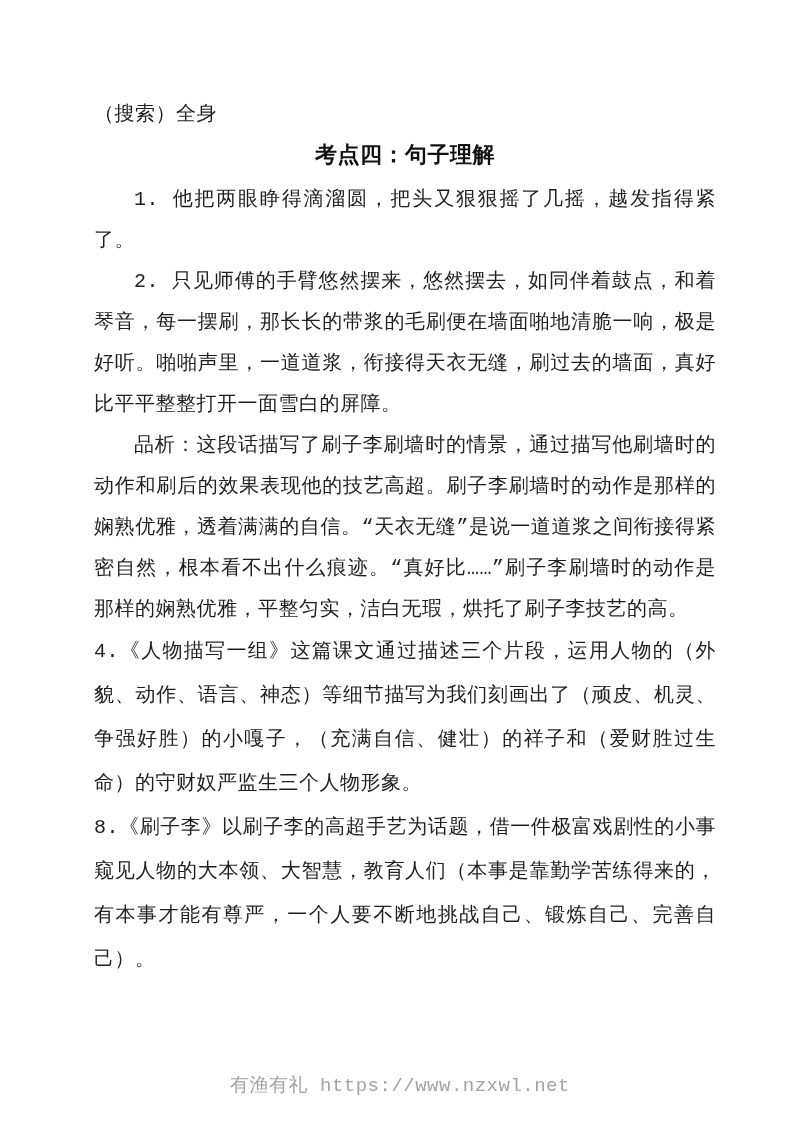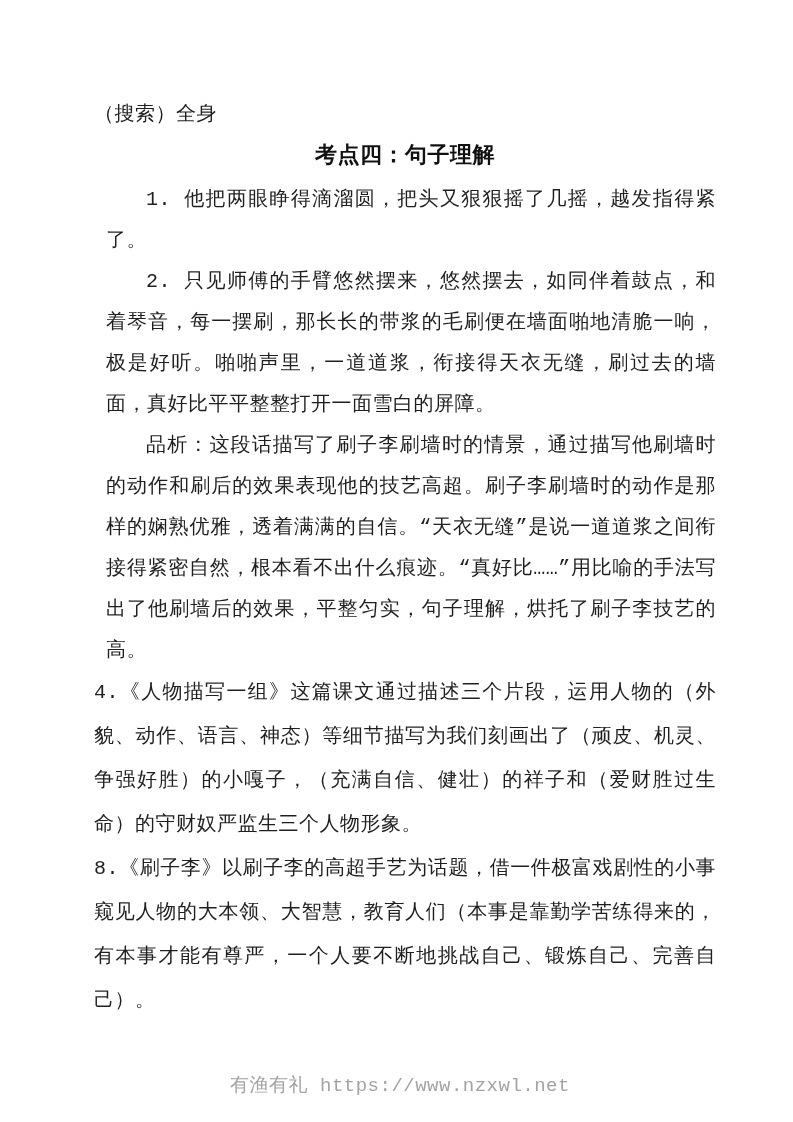--- a/index.html
+++ b/index.html
@@ -27,21 +27,20 @@
     margin: 0;
     font-size: 20px;
     line-height: 41px;
     text-align: justify;
     letter-spacing: 0.5px;
     font-weight: 400;
     color: #1f1f1f;
   }
   .para.indent {
     text-indent: 2em;
-    margin-left: 12px;
   }
   .para.wide {
     line-height: 44px;
   }
   .heading {
     margin: 0;
     font-size: 22px;
     line-height: 44px;
     font-weight: 700;
     color: #111111;
@@ -67,21 +66,21 @@
 
     <p class="para">（搜索）全身</p>
 
     <h2 class="heading">考点四：句子理解</h2>
 
     <p class="para indent">1. 他把两眼睁得滴溜圆，把头又狠狠摇了几摇，越发指得紧了。</p>
 
 
     <p class="para indent">2. 只见师傅的手臂悠然摆来，悠然摆去，如同伴着鼓点，和着琴音，每一摆刷，那长长的带浆的毛刷便在墙面啪地清脆一响，极是好听。啪啪声里，一道道浆，衔接得天衣无缝，刷过去的墙面，真好比平平整整打开一面雪白的屏障。</p>
 
-    <p class="para indent">品析：这段话描写了刷子李刷墙时的情景，通过描写他刷墙时的动作和刷后的效果表现他的技艺高超。刷子李刷墙时的动作是那样的娴熟优雅，透着满满的自信。“天衣无缝”是说一道道浆之间衔接得紧密自然，根本看不出什么痕迹。“真好比……”用比喻的手法写出了他刷墙后的效果，平整匀实，句子理解，烘托了刷子李技艺的高。</p>
+    <p class="para indent">品析：这段话描写了刷子李刷墙时的情景，通过描写他刷墙时的动作和刷后的效果表现他的技艺高超。刷子李刷墙时的动作是那样的娴熟优雅，透着满满的自信。“天衣无缝”是说一道道浆之间衔接得紧密自然，根本看不出什么痕迹。“真好比……”刷子李刷墙时的动作是那样的娴熟优雅，平整匀实，洁白无瑕，烘托了刷子李技艺的高。</p>
 
 
     <p class="para wide">4.《人物描写一组》这篇课文通过描述三个片段，运用人物的（外貌、动作、语言、神态）等细节描写为我们刻画出了（顽皮、机灵、争强好胜）的小嘎子，（充满自信、健壮）的祥子和（爱财胜过生命）的守财奴严监生三个人物形象。</p>
 
     <p class="para wide">8.《刷子李》以刷子李的高超手艺为话题，借一件极富戏剧性的小事窥见人物的大本领、大智慧，教育人们（本事是靠勤学苦练得来的，有本事才能有尊严，一个人要不断地挑战自己、锻炼自己、完善自己）。</p>
 
   </div>
 
   <div class="footer">
     <span>有渔有礼 https://www.nzxwl.net</span>

